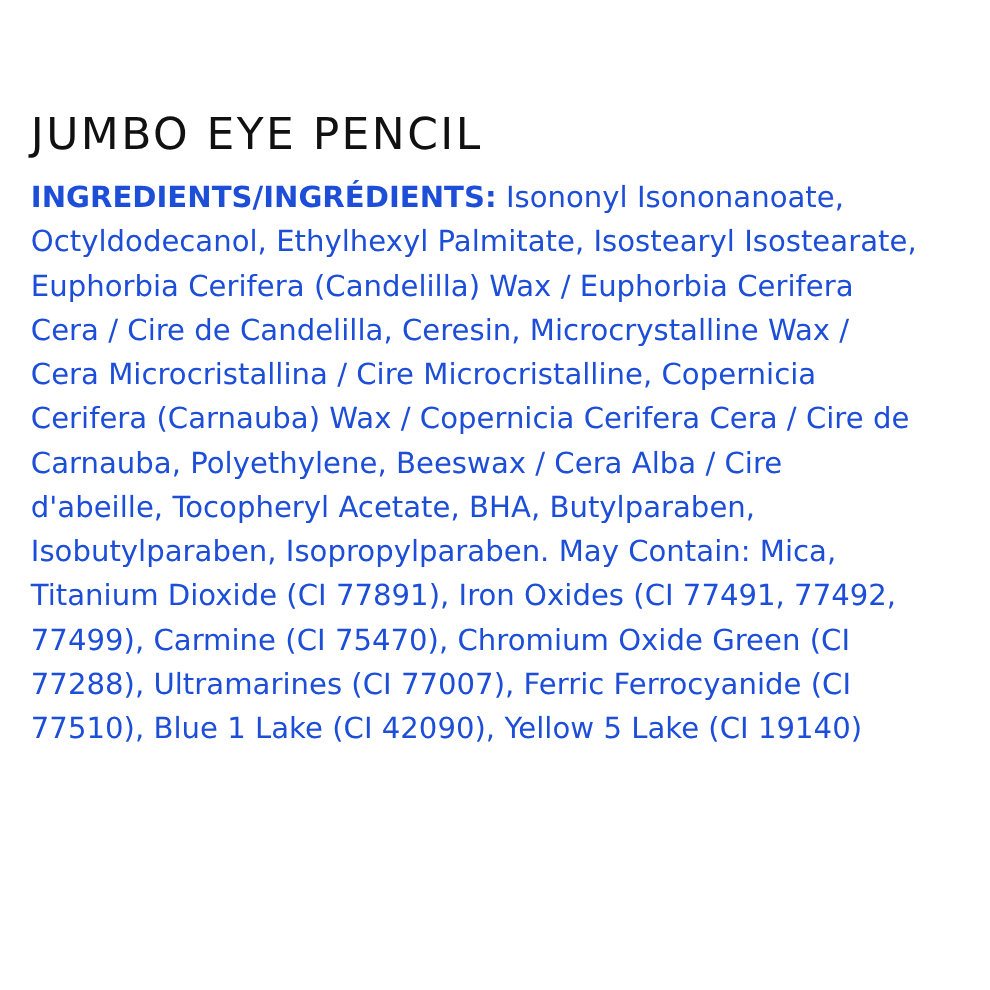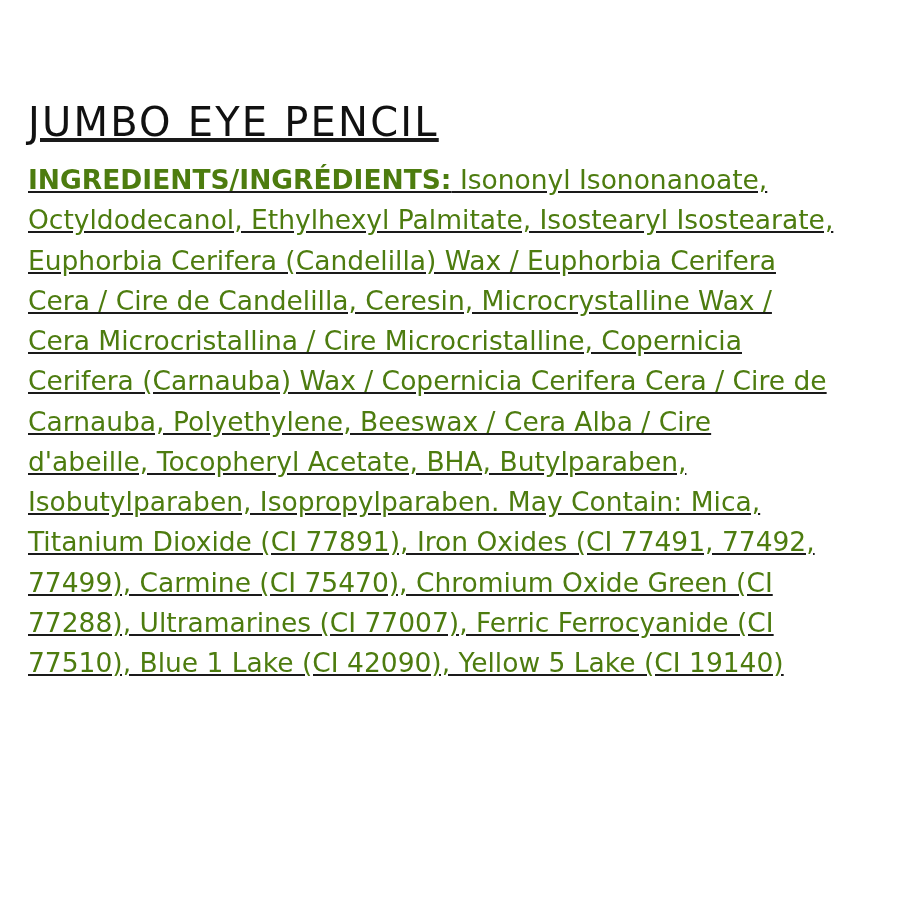--- a/index.html
+++ b/index.html
@@ -13,37 +13,36 @@
     font-family: "Liberation Sans", sans-serif;
     color: #1a1a1a;
     overflow: hidden;
   }
   .page {
     width: 864px;
     height: 900px;
     box-sizing: border-box;
     padding: 100px 28px 0 28px;
     position: relative;
-    text-decoration: underline;
   }
   .product-title {
     font-family: "DejaVu Sans", sans-serif;
     font-size: 40px;
     font-weight: 400;
     letter-spacing: 2.2px;
     color: #111111;
     line-height: 1.1;
     margin: 0 0 16px 0;
     white-space: nowrap;
   }
   .ingredients-block {
     font-family: "DejaVu Sans", sans-serif;
     font-size: 26.5px;
     line-height: 1.52;
-    color: #4d7c0f;
+    color: #1d4ed8;
     margin: 0;
     text-align: left;
     word-spacing: 0px;
   }
   .ingredients-label {
     font-weight: 700;
   }
   .ingredients-body {
     font-weight: 400;
   }

